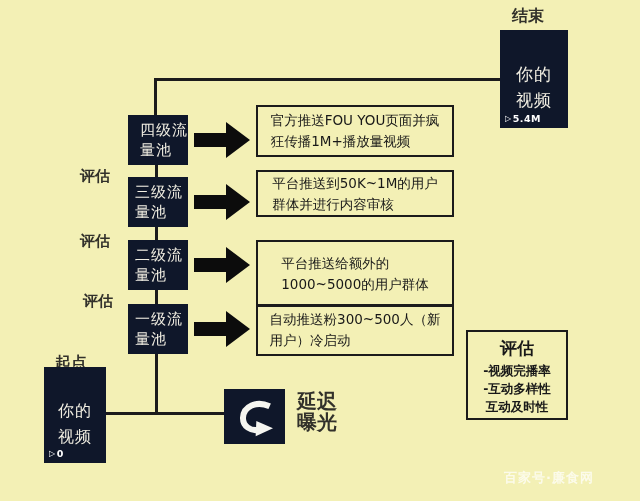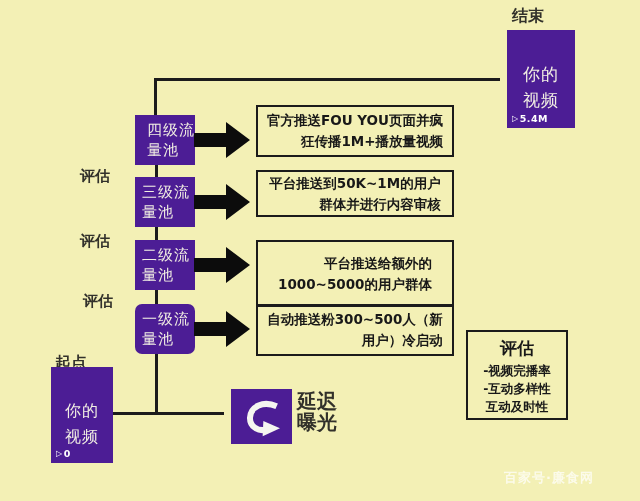--- a/index.html
+++ b/index.html
@@ -9,23 +9,22 @@
   }
   .canvas{
     position:relative;
     width:640px;height:501px;
     background:#f3f0b5;
     overflow:hidden;
   }
   .line{position:absolute;background:#1b1b1b;}
   .black-box{
     position:absolute;
-    background:#4c1d95;
+    background:#0f172a;
     color:#f2efe3;
-    margin-left:7px;
   }
   .pool-box{
     left:128px;width:60px;height:50px;
     font-size:15px;line-height:20px;
     padding:5px 0 0 7px;
     box-sizing:border-box;
     white-space:pre-line;
     letter-spacing:1px;
   }
   .video-box{
@@ -50,22 +49,22 @@
     color:#32312b;
     font-size:15px;font-weight:700;
     white-space:pre-line;
     line-height:21px;
   }
   .desc-box{
     position:absolute;left:256px;width:198px;
     border:2px solid #1b1b1b;
     box-sizing:border-box;
     display:flex;align-items:center;justify-content:center;
-    text-align:right;
-    font-size:13.5px;font-weight:bold;color:#181818;
+    text-align:left;
+    font-size:13.5px;font-weight:normal;color:#181818;
     line-height:1.55;
     white-space:pre-line;
   }
   .arrow{position:absolute;left:194px;width:56px;height:42px;}
   .assess-box{
     position:absolute;left:466px;top:330px;width:102px;height:90px;
     border:2px solid #1b1b1b;box-sizing:border-box;
     text-align:center;color:#181818;
     padding-top:5px;
   }
@@ -123,21 +122,21 @@
   <div class="black-box pool-box" style="top:240px;">二级流
 量池</div>
   <svg class="arrow" style="top:244px;" viewBox="0 0 56 42">
     <polygon points="0,14 32,14 32,3 56,21 32,39 32,28 0,28" fill="#0c0c0c"></polygon>
   </svg>
   <div class="desc-box" style="top:240px;height:67px;">平台推送给额外的
 1000~5000的用户群体</div>
 
   <div class="flow-label" style="left:83px;top:291px;">评估</div>
 
-  <div class="black-box pool-box" style="top:304px;border-radius:7px;">一级流
+  <div class="black-box pool-box" style="top:304px;">一级流
 量池</div>
   <svg class="arrow" style="top:308px;" viewBox="0 0 56 42">
     <polygon points="0,14 32,14 32,3 56,21 32,39 32,28 0,28" fill="#0c0c0c"></polygon>
   </svg>
   <div class="desc-box" style="top:304px;height:52px;">自动推送粉300~500人（新
 用户）冷启动</div>
 
   <div class="flow-label" style="left:55px;top:340px;font-size:16px;margin-top:12px;">起点</div>
   <div class="black-box video-box" style="left:44px;top:367px;width:62px;height:96px;">
     <div class="video-title" style="font-size:16px;">你的

